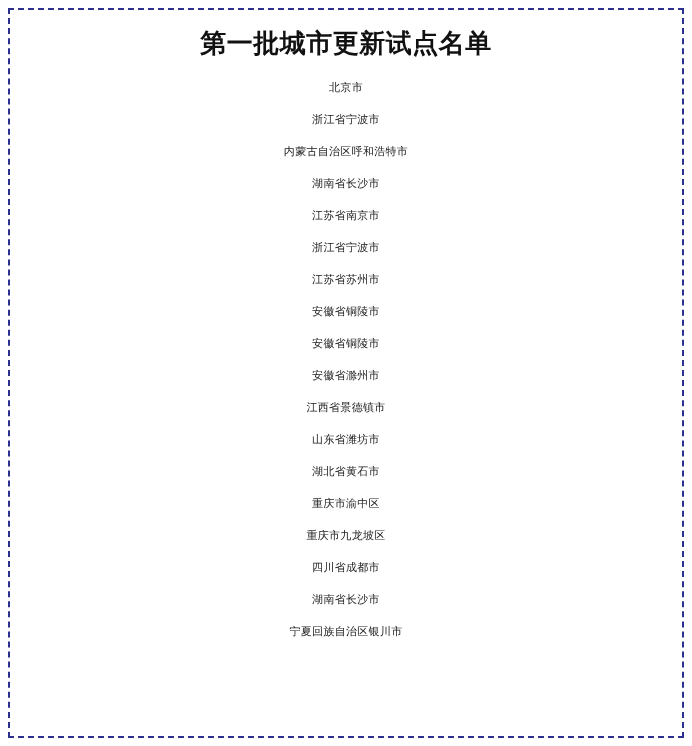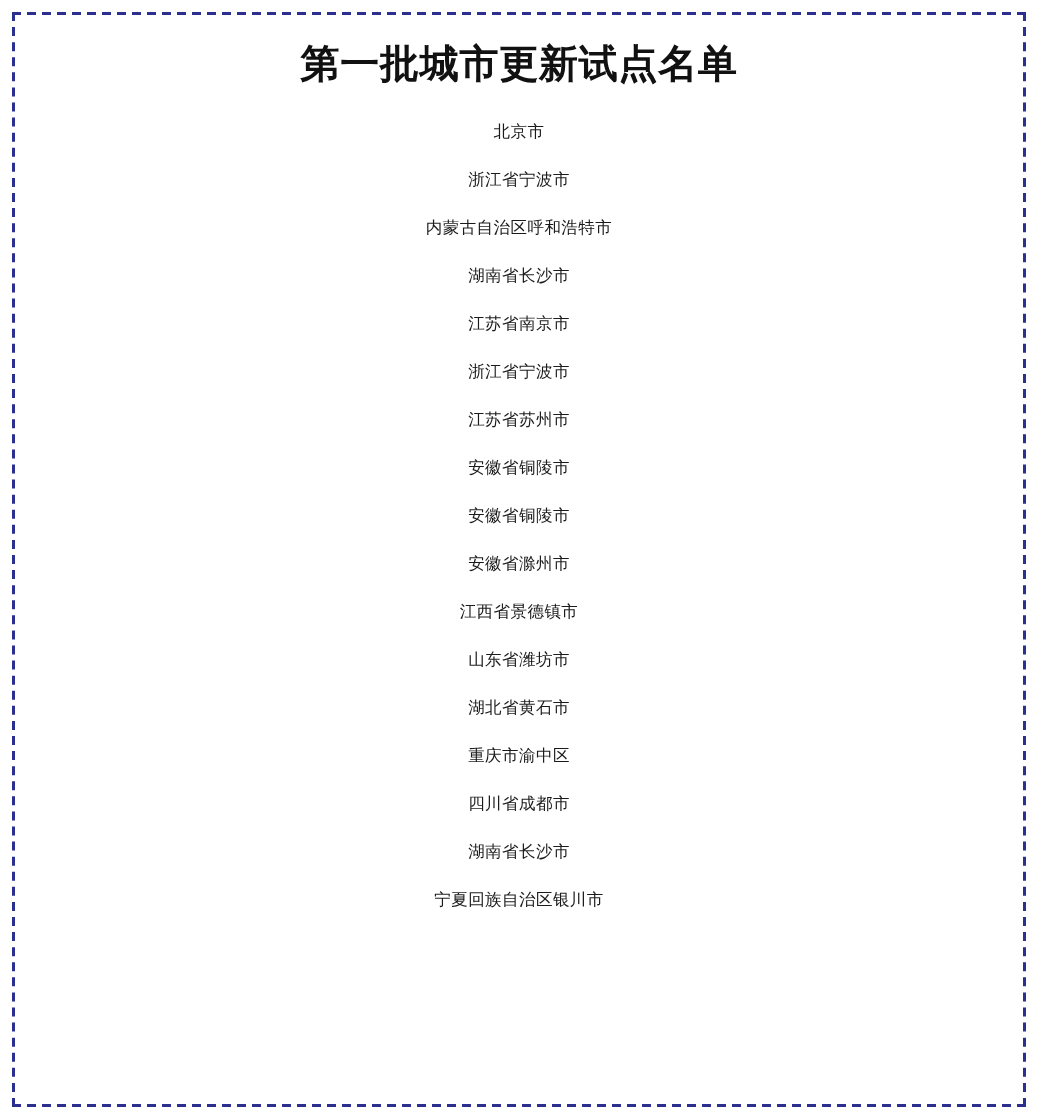--- a/index.html
+++ b/index.html
@@ -70,18 +70,19 @@
       <div class="city-item">江苏省南京市</div>
       <div class="city-item">浙江省宁波市</div>
       <div class="city-item">江苏省苏州市</div>
       <div class="city-item">安徽省铜陵市</div>
       <div class="city-item">安徽省铜陵市</div>
       <div class="city-item">安徽省滁州市</div>
       <div class="city-item">江西省景德镇市</div>
       <div class="city-item">山东省潍坊市</div>
       <div class="city-item">湖北省黄石市</div>
       <div class="city-item">重庆市渝中区</div>
+      <div class="city-item">重庆市九龙坡区</div>
       <div class="city-item">四川省成都市</div>
       <div class="city-item">湖南省长沙市</div>
       <div class="city-item">宁夏回族自治区银川市</div>
     </div>
   </div>
 </div>
 
 </body></html>

